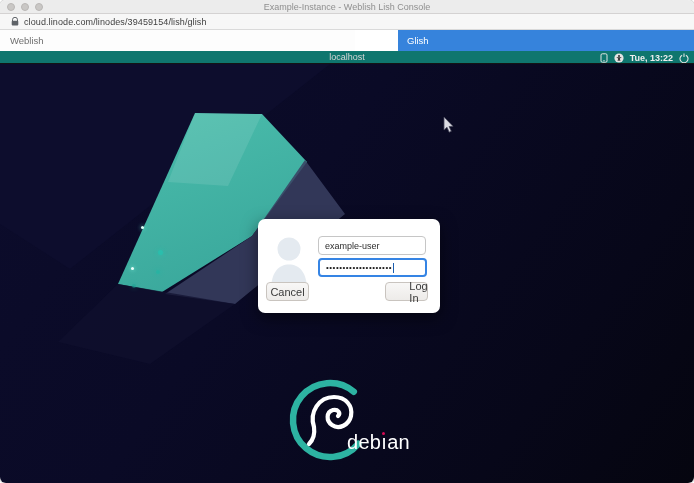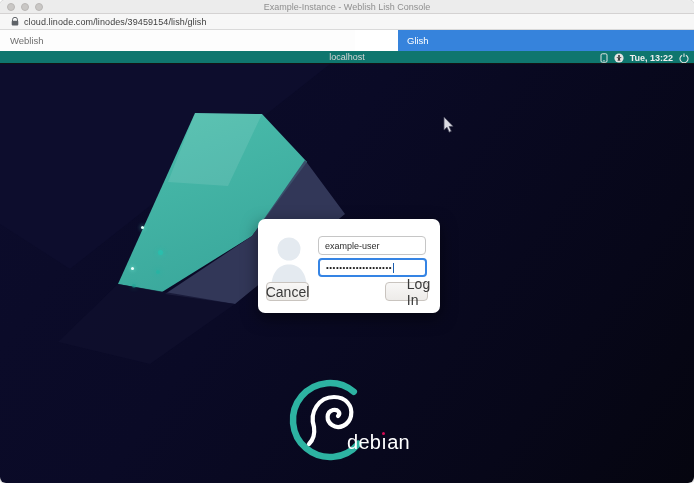--- a/index.html
+++ b/index.html
@@ -46,21 +46,21 @@
   .login-card{position:absolute;left:258px;top:155px;width:182px;height:94px;background:#fff;
               border-radius:7px;box-shadow:0 5px 16px rgba(0,0,0,.5);}
   .avatar{position:absolute;left:10px;top:13px;width:42px;height:58px;}
   .field{position:absolute;left:60px;height:19px;border-radius:4px;background:#fff;
          display:flex;align-items:center;padding:0 6px;overflow:hidden;}
   .field-user{top:17px;width:108px;border:1px solid #c6c6c6;font-size:9px;color:#2d2d2d;}
   .field-pass{top:39px;width:109px;border:2px solid #3584e4;}
   .pass-dots{font-size:8px;letter-spacing:.5px;color:#1a1a1a;white-space:nowrap;line-height:15px;}
   .caret{display:inline-block;width:1px;height:10px;background:#1c5fb0;margin-left:1px;vertical-align:middle;}
   .gbtn{position:absolute;top:63px;height:19px;border:1px solid #c9c4bf;border-radius:4px;
-        background:linear-gradient(#f8f7f6,#edebe9);font-size:14px;color:#3a3a3a;
+        background:linear-gradient(#f8f7f6,#edebe9);font-size:11px;color:#3a3a3a;
         display:flex;align-items:center;justify-content:center;cursor:default;}
   .btn-cancel{left:8px;width:43px;}
   .btn-login{left:127px;width:43px;padding-left:24px;}
   
   .debian-logo-svg{position:absolute;left:285px;top:300px;}
   .debian-word{position:absolute;left:347px;top:367px;font-size:20px;color:#fff;letter-spacing:.3px;}
   .debian-word .idot{position:relative;}
   .debian-word .idot::after{content:"";position:absolute;left:1px;top:1px;width:3px;height:3px;
                             border-radius:50%;background:#d70a53;}
   

